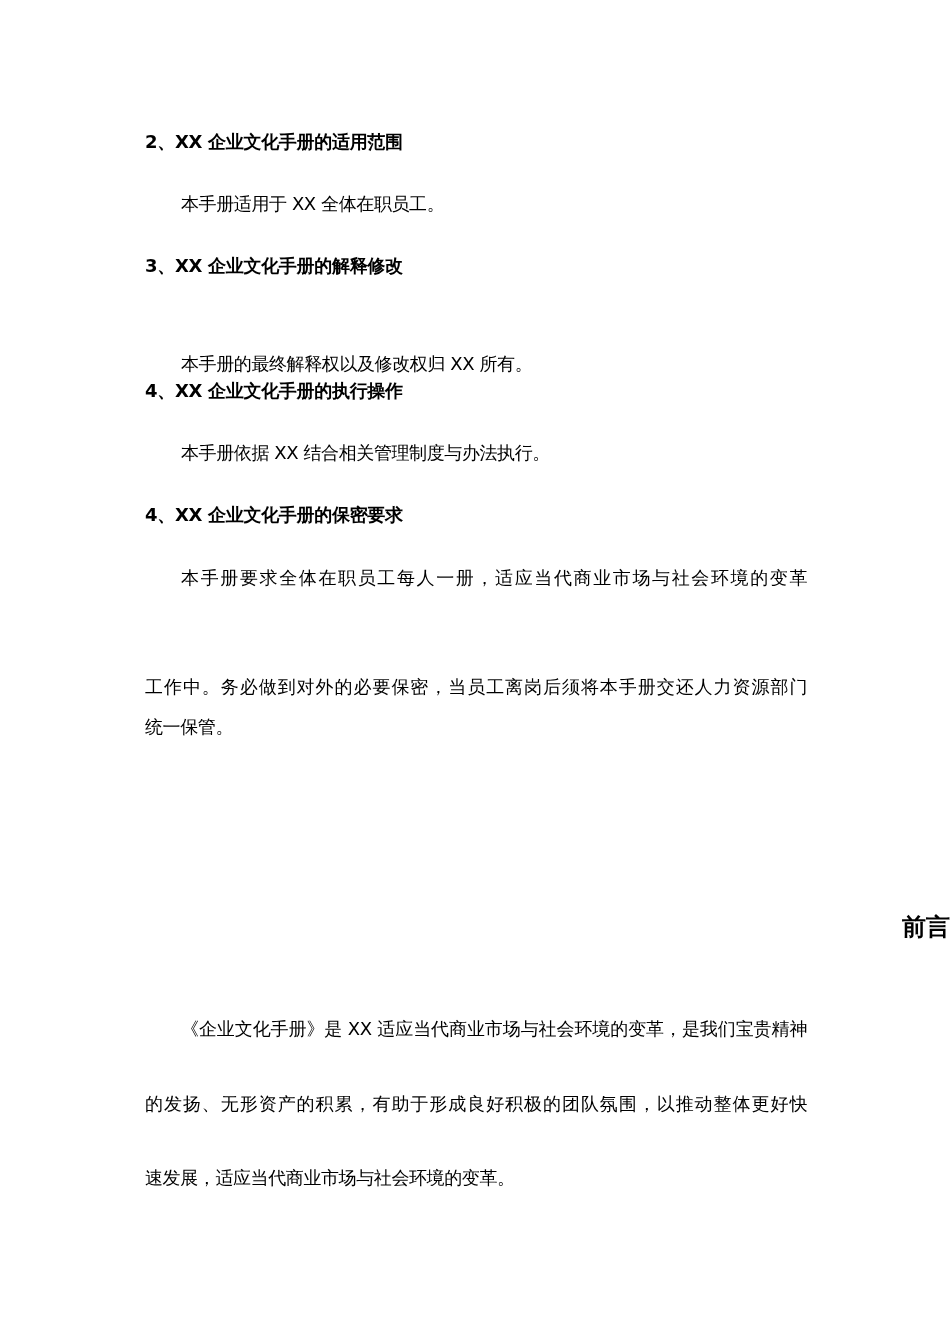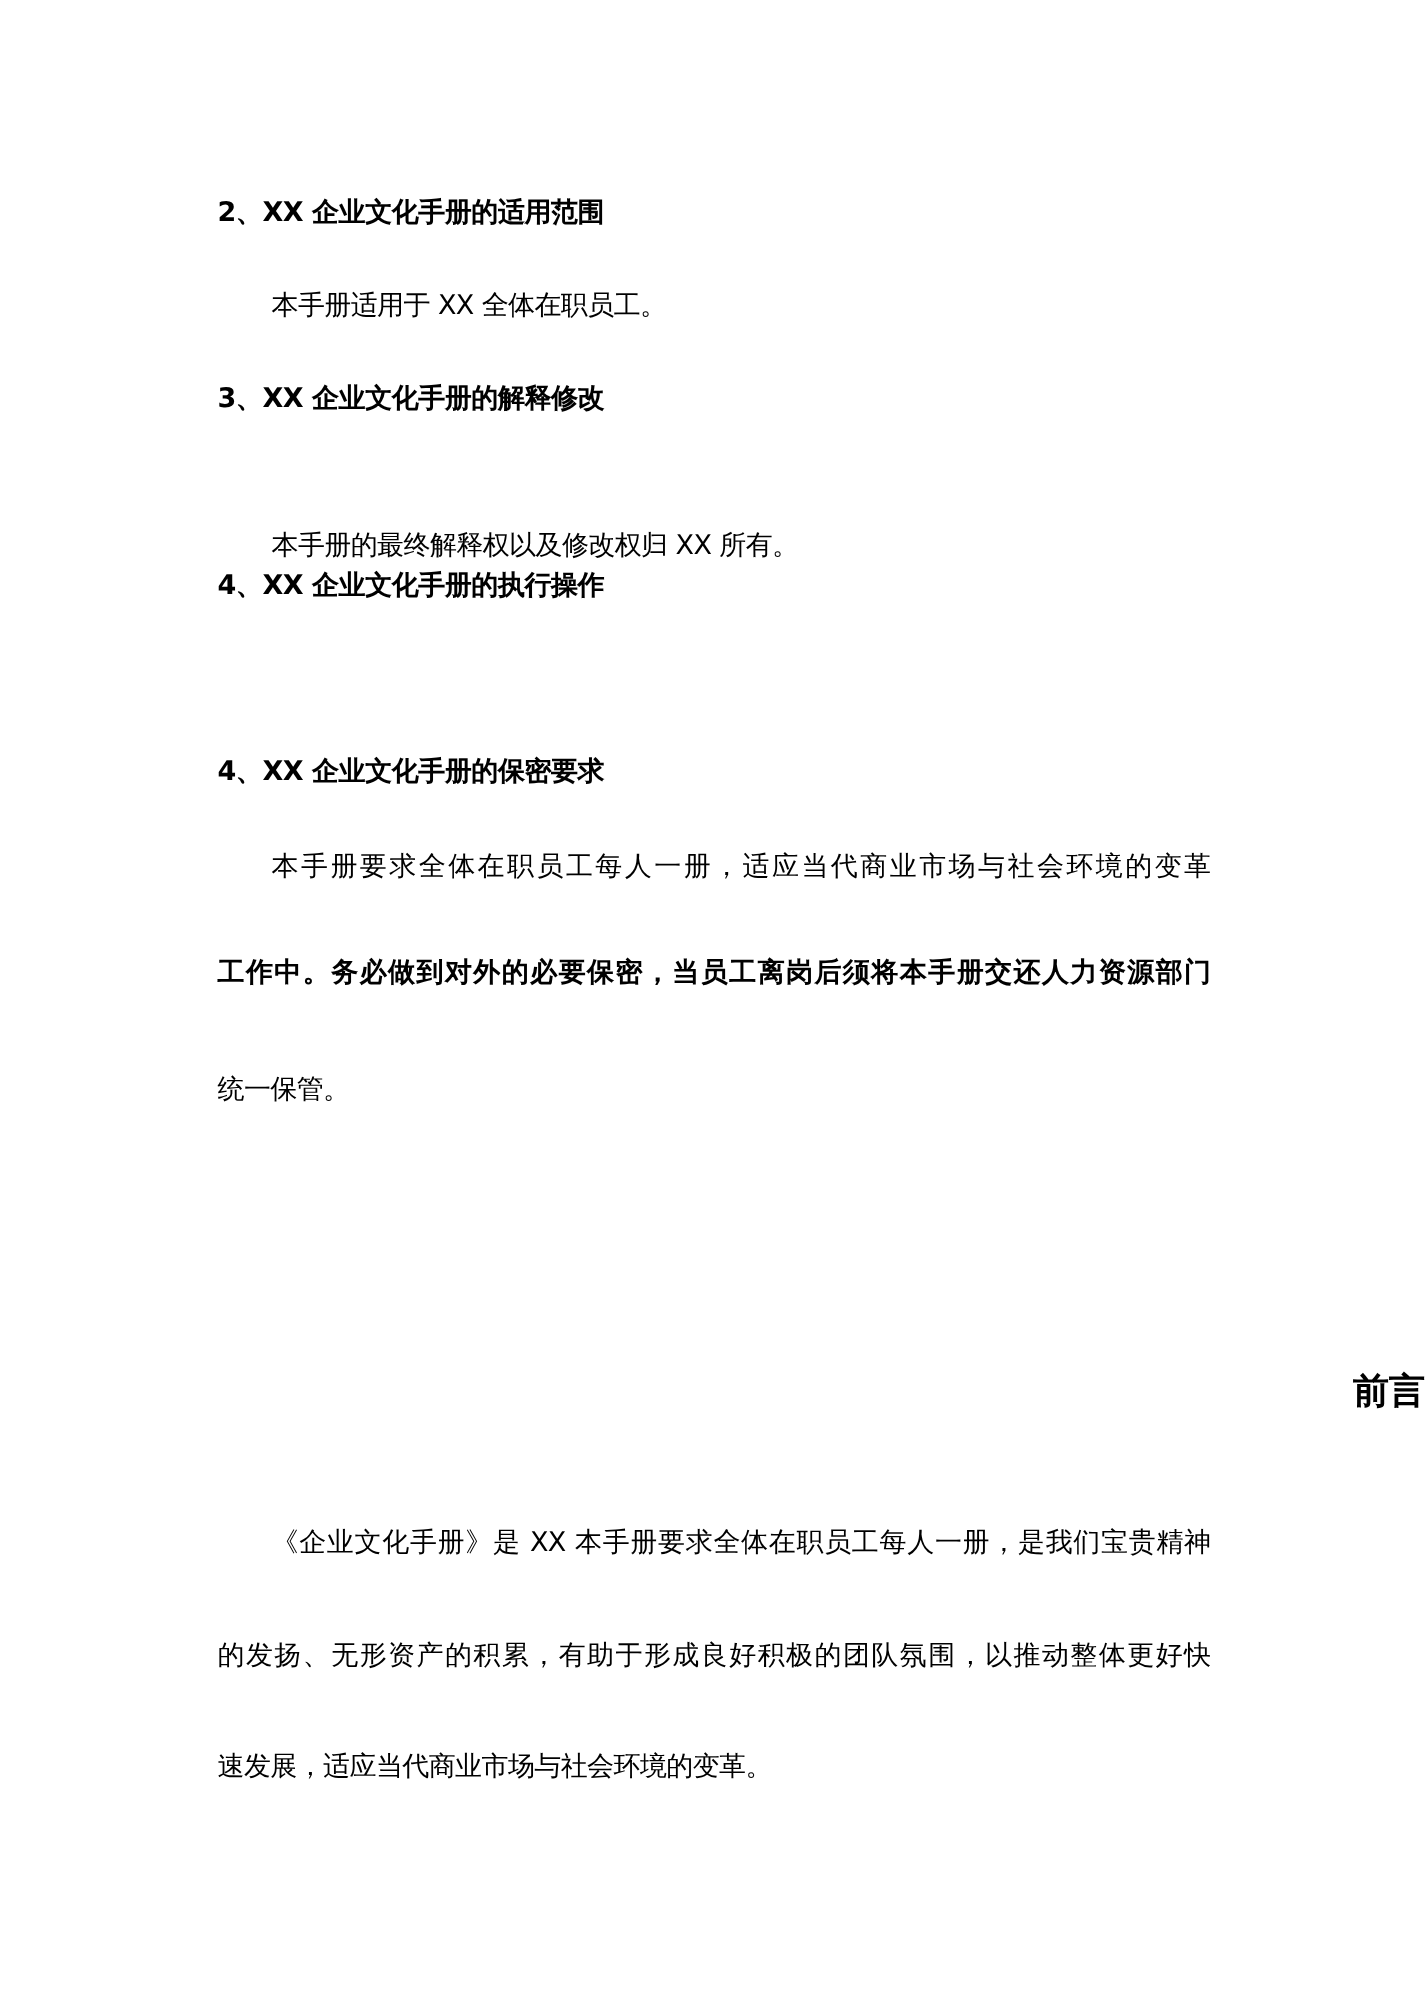--- a/index.html
+++ b/index.html
@@ -70,24 +70,25 @@
 
 <div class="page">
 
   <div class="abs heading" style="top:130px;">2、XX 企业文化手册的适用范围</div>
   <div class="abs para" style="top:192px;">本手册适用于 XX 全体在职员工。</div>
 
   <div class="abs heading" style="top:254px;">3、XX 企业文化手册的解释修改</div>
   <div class="abs para" style="top:316px;margin-top:36px;">本手册的最终解释权以及修改权归 XX 所有。</div>
 
   <div class="abs heading" style="top:379px;">4、XX 企业文化手册的执行操作</div>
+  <div class="abs para" style="top:441px;">本手册依据 XX 结合相关管理制度与办法执行。</div>
 
   <div class="abs heading" style="top:503px;">4、XX 企业文化手册的保密要求</div>
   <div class="abs para indent-line" style="top:566px;">本手册要求全体在职员工每人一册，适应当代商业市场与社会环境的变革</div>
-  <div class="abs cont full-line" style="top:637px;font-weight:bold;">工作中。务必做到对外的必要保密，当员工离岗后须将本手册交还人力资源部门</div>
+  <div class="abs cont full-line" style="top:675px;">工作中。务必做到对外的必要保密，当员工离岗后须将本手册交还人力资源部门</div>
   <div class="abs cont" style="top:715px;">统一保管。</div>
 
   <div class="abs title" style="top:912px;">前言</div>
-  <div class="abs para indent-line" style="top:1017px;">《企业文化手册》是 XX 本手册要求全体在职员工每人一册，是我们宝贵精神</div>
+  <div class="abs para indent-line" style="top:1017px;">《企业文化手册》是 XX 适应当代商业市场与社会环境的变革，是我们宝贵精神</div>
   <div class="abs cont full-line" style="top:1092px;">的发扬、无形资产的积累，有助于形成良好积极的团队氛围，以推动整体更好快</div>
   <div class="abs cont" style="top:1166px;">速发展，适应当代商业市场与社会环境的变革。</div>
 
 </div>
 
 </body></html>

